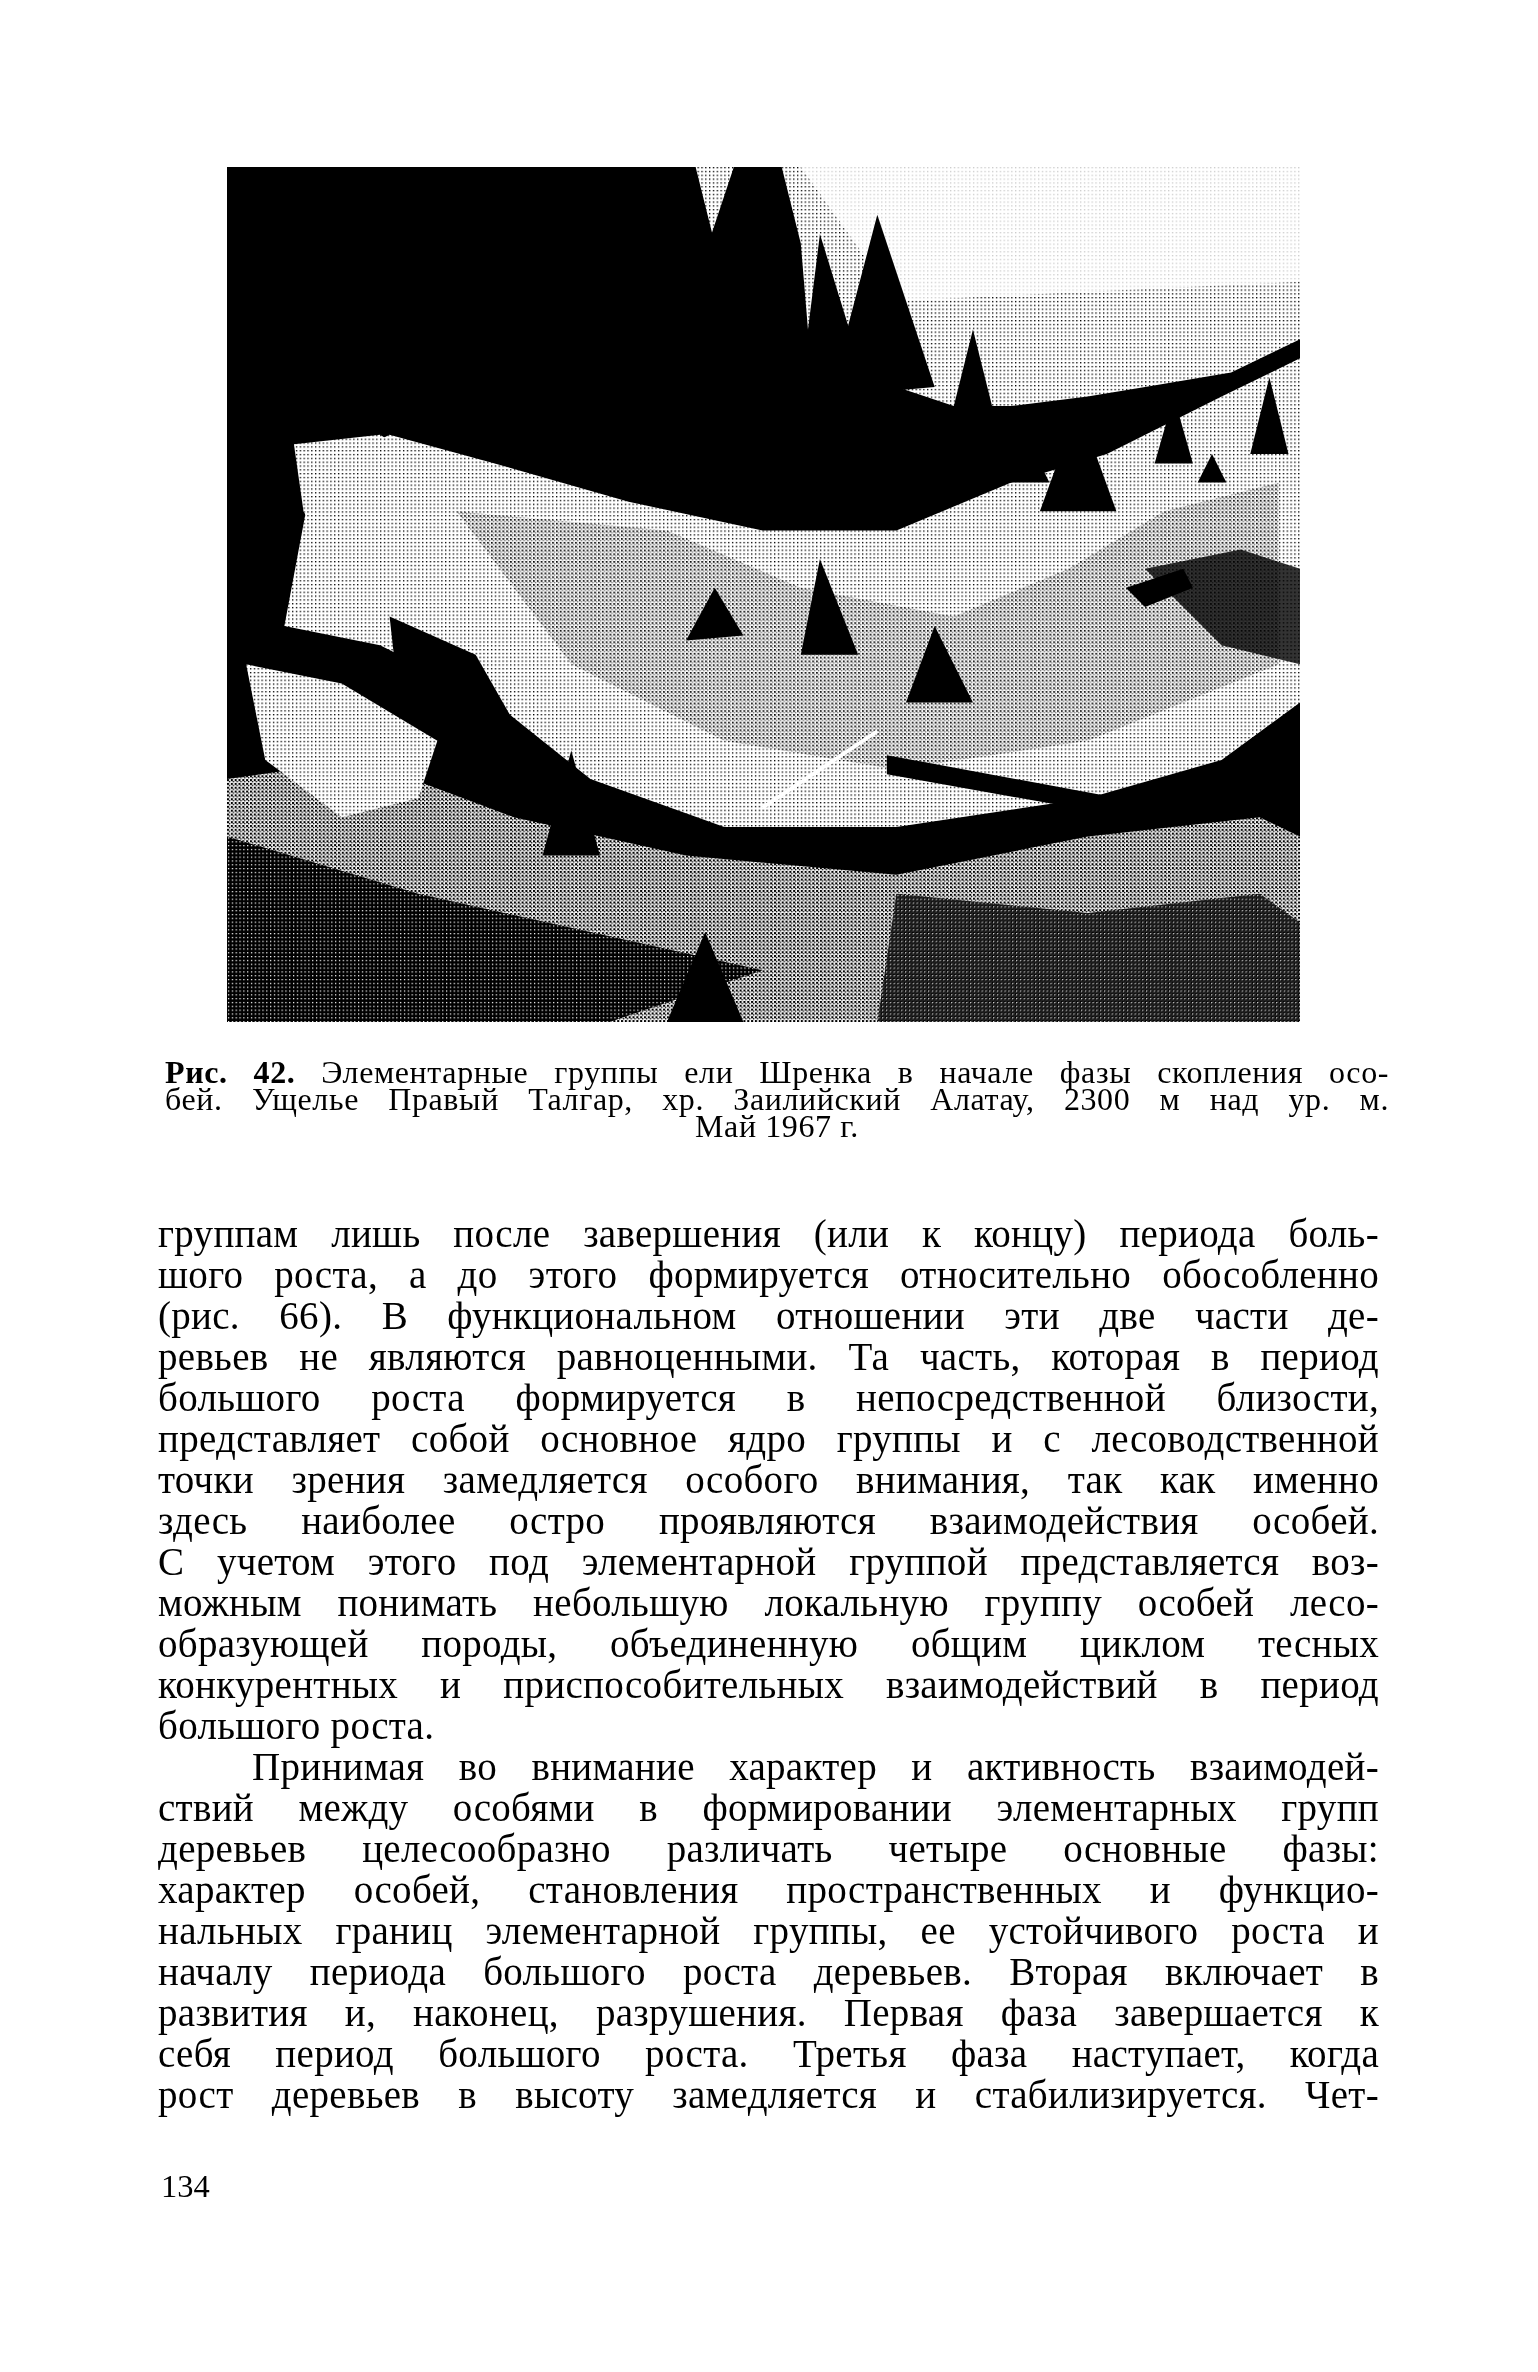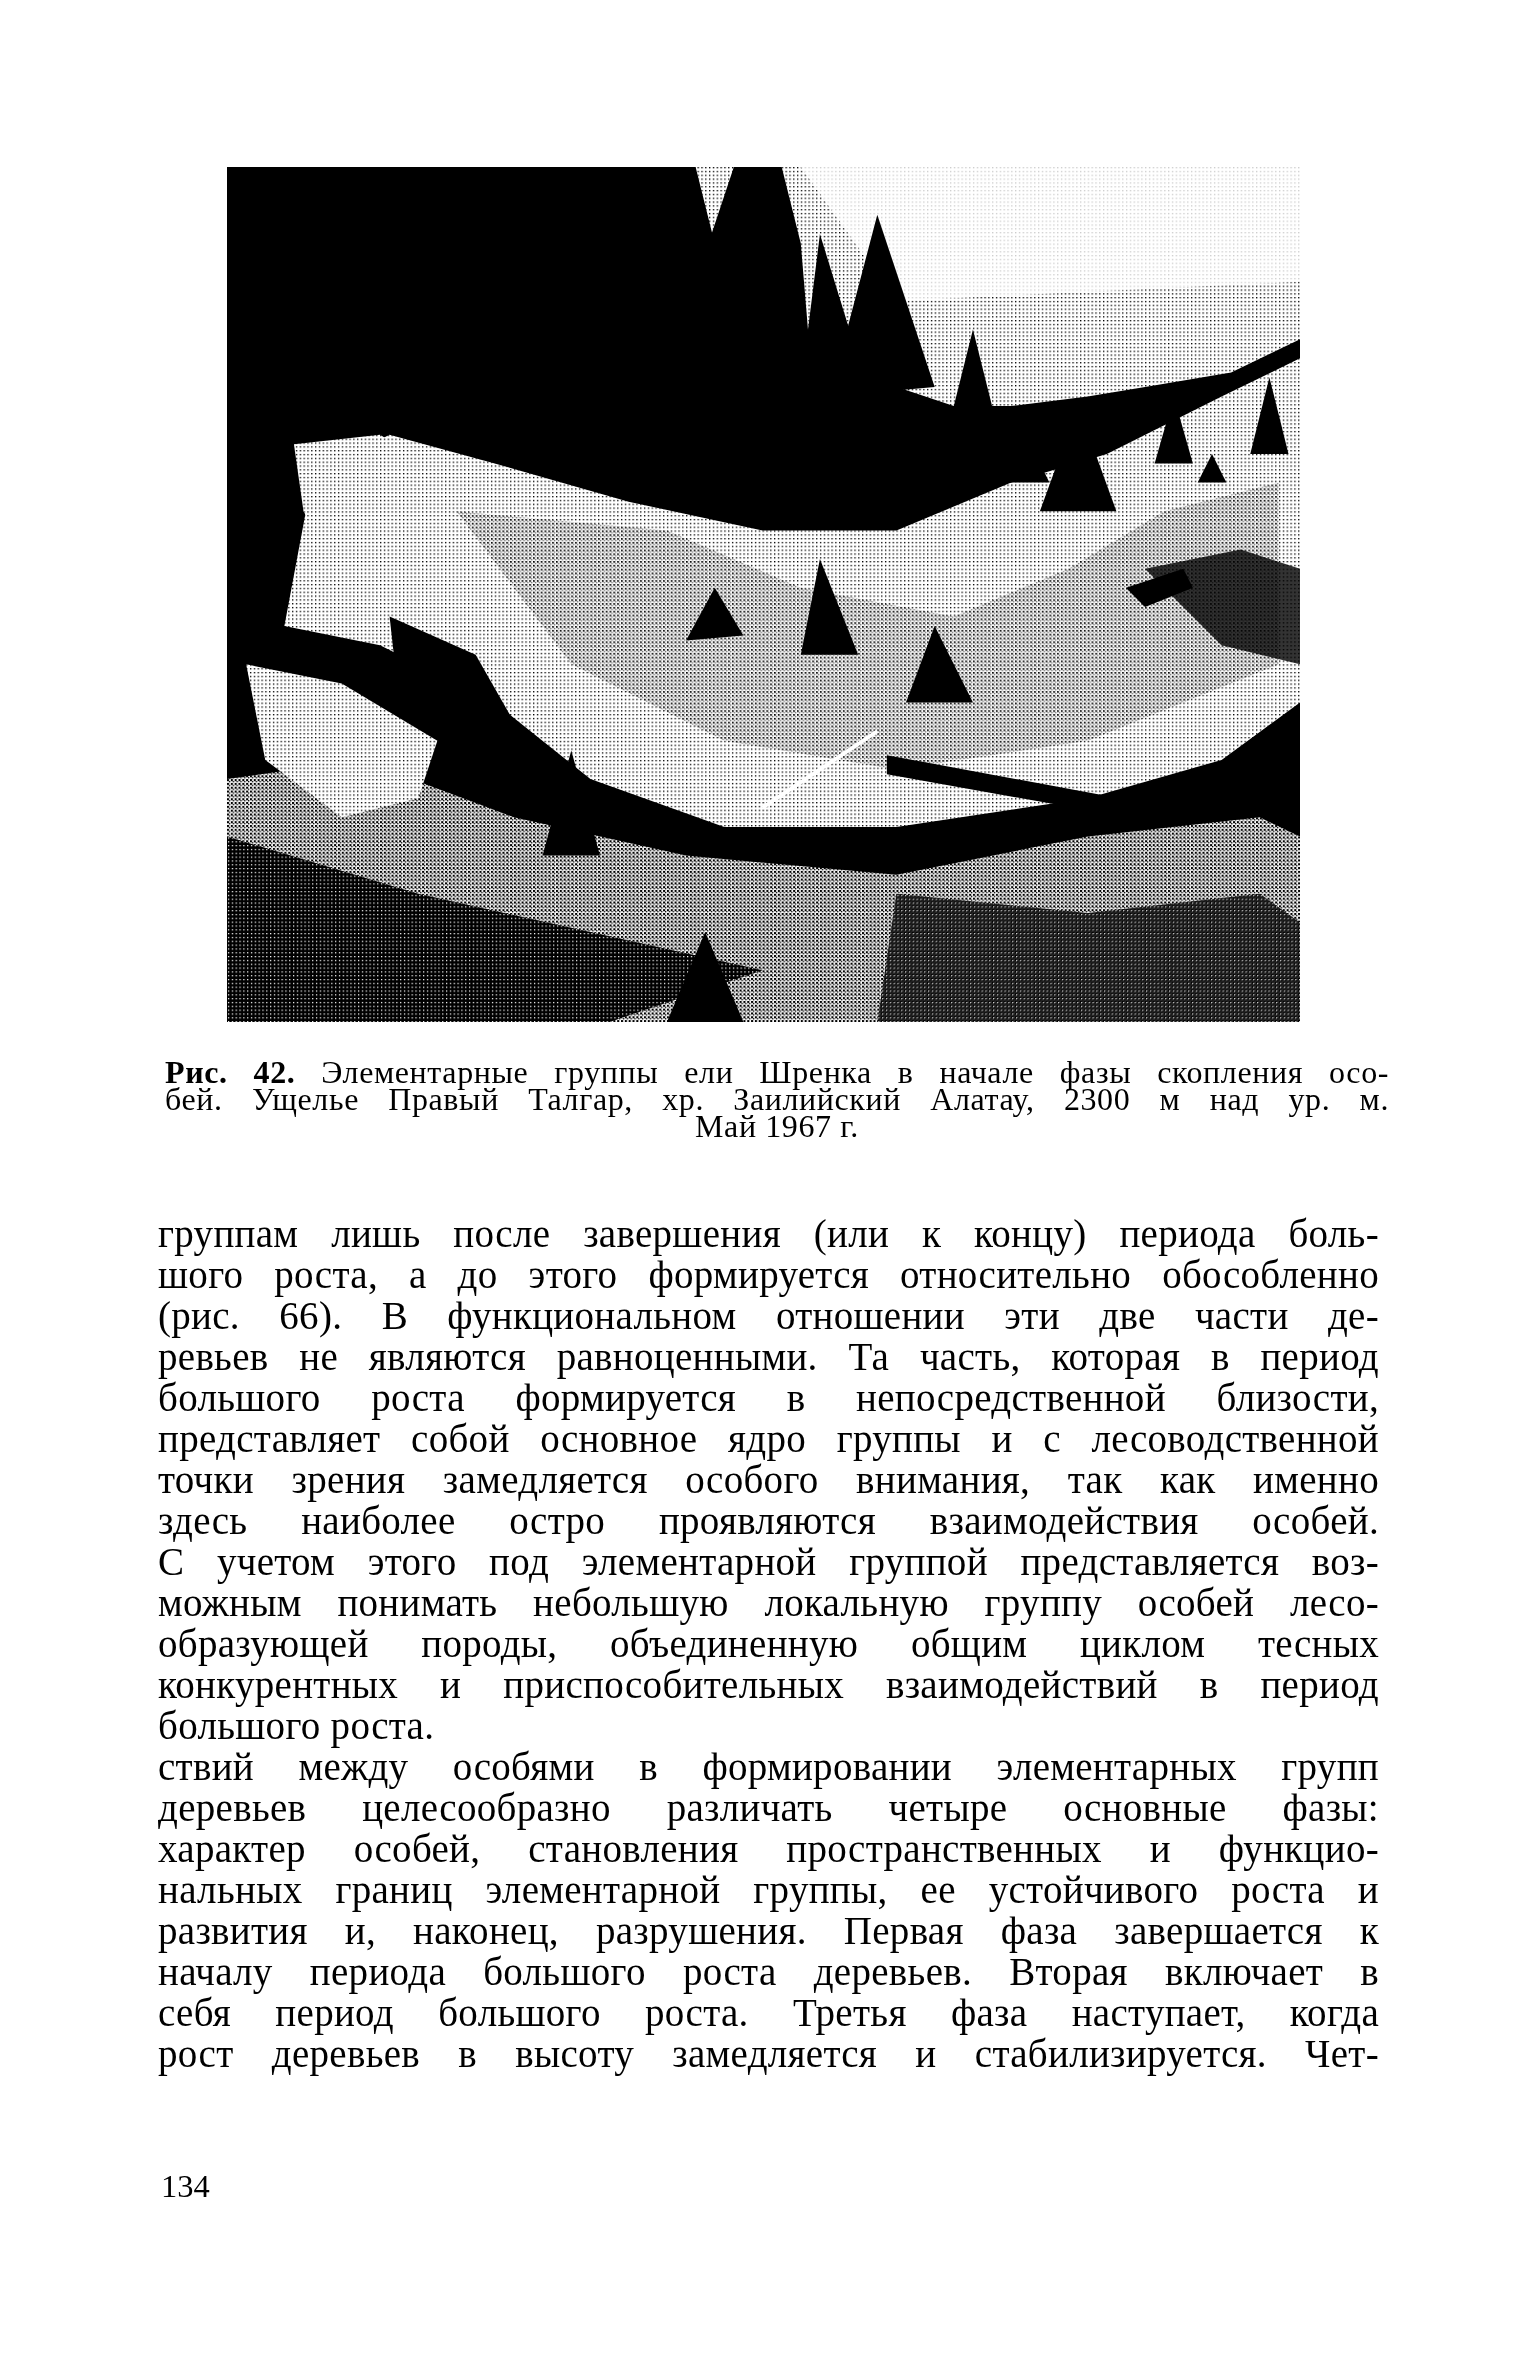--- a/index.html
+++ b/index.html
@@ -97,25 +97,26 @@
     <div class="line">представляет собой основное ядро группы и с лесоводственной</div>
     <div class="line">точки зрения замедляется особого внимания, так как именно</div>
     <div class="line">здесь наиболее  остро  проявляются  взаимодействия особей.</div>
     <div class="line">С учетом этого под элементарной группой представляется воз-</div>
     <div class="line">можным понимать небольшую локальную группу особей лесо-</div>
     <div class="line">образующей породы,  объединенную  общим циклом тесных</div>
     <div class="line">конкурентных и приспособительных взаимодействий в период</div>
     <div class="line last">большого роста.</div>
   </div>
   <div class="paragraph">
+    <div class="line indent">Принимая во внимание характер и активность взаимодей-</div>
     <div class="line">ствий между особями в  формировании  элементарных групп</div>
     <div class="line">деревьев  целесообразно  различать  четыре основные фазы:</div>
     <div class="line">характер особей, становления пространственных и функцио-</div>
     <div class="line">нальных границ элементарной группы, ее устойчивого роста и</div>
+    <div class="line">началу периода большого роста деревьев. Вторая включает в</div>
     <div class="line">развития и, наконец, разрушения. Первая фаза завершается к</div>
-    <div class="line">началу периода большого роста деревьев. Вторая включает в</div>
     <div class="line">себя период большого роста.  Третья  фаза наступает, когда</div>
     <div class="line">рост деревьев в высоту замедляется и стабилизируется. Чет-</div>
   </div>
 </div>
 
 <div class="page-number">134</div>
 
 
 </body></html>

